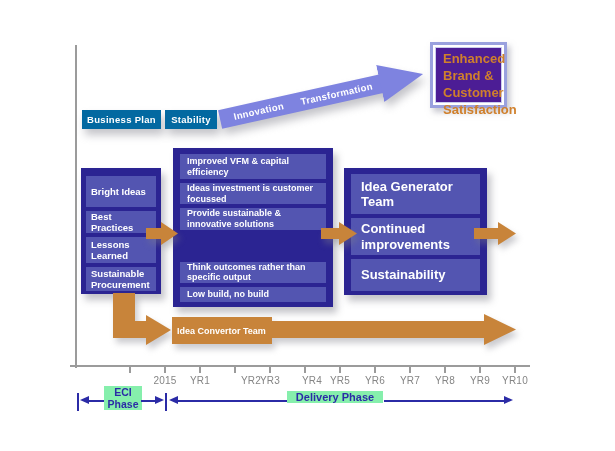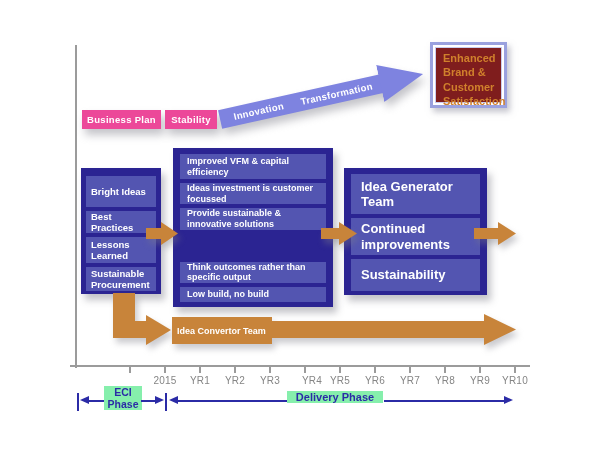--- a/index.html
+++ b/index.html
@@ -13,21 +13,21 @@
   .axis-line { background:#9b9b9b; }
   .tick { position:absolute; width:2px; height:6px; background:#9b9b9b; top:367px; }
   .tick-label {
     position:absolute; top:375px; width:34px; text-align:center;
     font-size:10px; color:#858585; letter-spacing:0.2px;
   }
 
   
   .top-arrow-group { filter:drop-shadow(3px 6px 4px rgba(125,125,135,.45)); }
   .peri-seg {
-    position:absolute; height:19px; background:#ec4899;
+    position:absolute; height:19px; background:#0369a1;
     display:flex; align-items:center; justify-content:center;
     color:#fff; font-weight:bold; font-size:9.5px; letter-spacing:0.3px;
   }
   .slope {
     position:absolute; left:220px; top:100px; width:208px; height:38px;
     transform:rotate(-12.5deg); transform-origin:0 50%;
   }
   .slope-band {
     position:absolute; left:0; top:10px; width:166px; height:19px; background:#7e83e0;
     display:flex; align-items:center; justify-content:space-between;
@@ -40,23 +40,23 @@
   }
 
   
   .outcome {
     position:absolute; left:430px; top:42px; width:77px; height:66px;
     border:3px solid #9aa1de; background:#ffffff; padding:2px; box-sizing:border-box;
     box-shadow:3px 4px 6px rgba(140,140,155,.5);
   }
   .outcome-inner {
     width:100%; height:100%; box-sizing:border-box;
-    border:1px solid #c9cced; background:#7f1d1d;
+    border:1px solid #c9cced; background:#4c1d95;
     padding:3px 2px 0 7px; color:#d0802c; font-weight:bold;
-    font-size:11px; line-height:1.3; white-space:pre-line;
+    font-size:13px; line-height:1.3; white-space:pre-line;
   }
 
   
   .navy-box {
     position:absolute; background:#2b2492; box-sizing:border-box;
     display:flex; flex-direction:column; gap:4px; z-index:2;
     box-shadow:4px 6px 7px rgba(125,125,135,.45);
   }
   .panel {
     background:#5355b1; color:#fff; font-weight:bold;
@@ -111,21 +111,21 @@
   <div class="tick" style="left:304px;"></div>
   <div class="tick" style="left:339px;"></div>
   <div class="tick" style="left:374px;"></div>
   <div class="tick" style="left:409px;"></div>
   <div class="tick" style="left:444px;"></div>
   <div class="tick" style="left:479px;"></div>
   <div class="tick" style="left:514px;"></div>
 
   <span class="tick-label" style="left:148px;">2015</span>
   <span class="tick-label" style="left:183px;">YR1</span>
-  <span class="tick-label" style="left:218px;">YR2</span>
+  <span class="tick-label" style="left:234px;">YR2</span>
   <span class="tick-label" style="left:253px;">YR3</span>
   <span class="tick-label" style="left:288px;text-align:right;">YR4</span>
   <span class="tick-label" style="left:323px;">YR5</span>
   <span class="tick-label" style="left:358px;">YR6</span>
   <span class="tick-label" style="left:393px;">YR7</span>
   <span class="tick-label" style="left:428px;">YR8</span>
   <span class="tick-label" style="left:463px;">YR9</span>
   <span class="tick-label" style="left:498px;">YR10</span>
 
   <div class="top-arrow-group">

